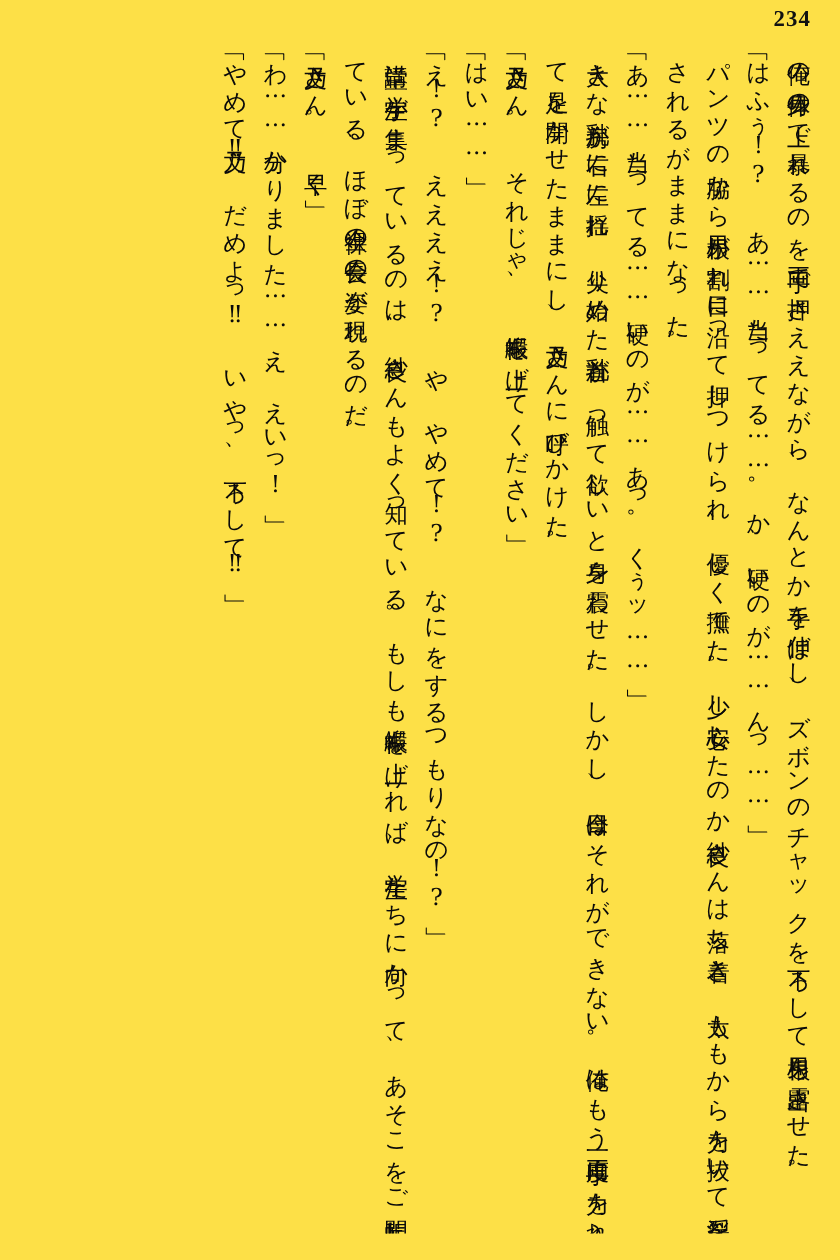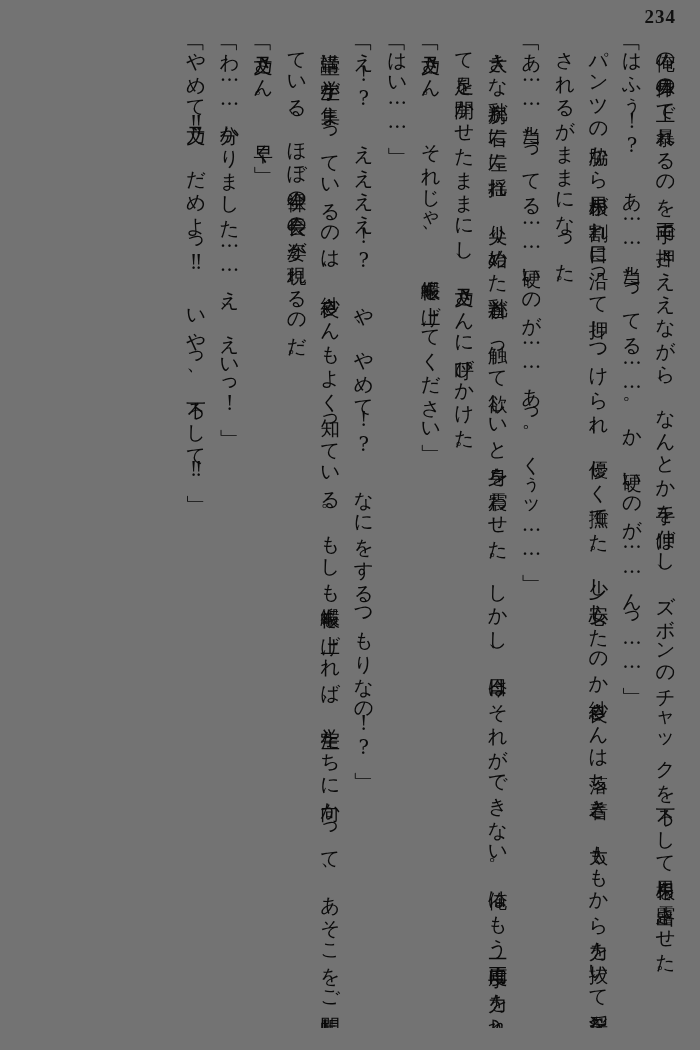--- a/index.html
+++ b/index.html
@@ -12,21 +12,21 @@
     height: 1050px;
     overflow: hidden;
     font-family: "DejaVu Serif", "Liberation Serif", serif;
     color: #0a0a0a;
   }
   .page {
     position: relative;
     width: 700px;
     height: 1050px;
     box-sizing: border-box;
-    background: #737373;
+    background: #fde047;
   }
   
   .page-number {
     position: absolute;
     top: 6px;
     right: 24px;
     font-family: "Liberation Serif", "DejaVu Serif", serif;
     font-size: 19px;
     font-weight: bold;
     letter-spacing: 1px;

